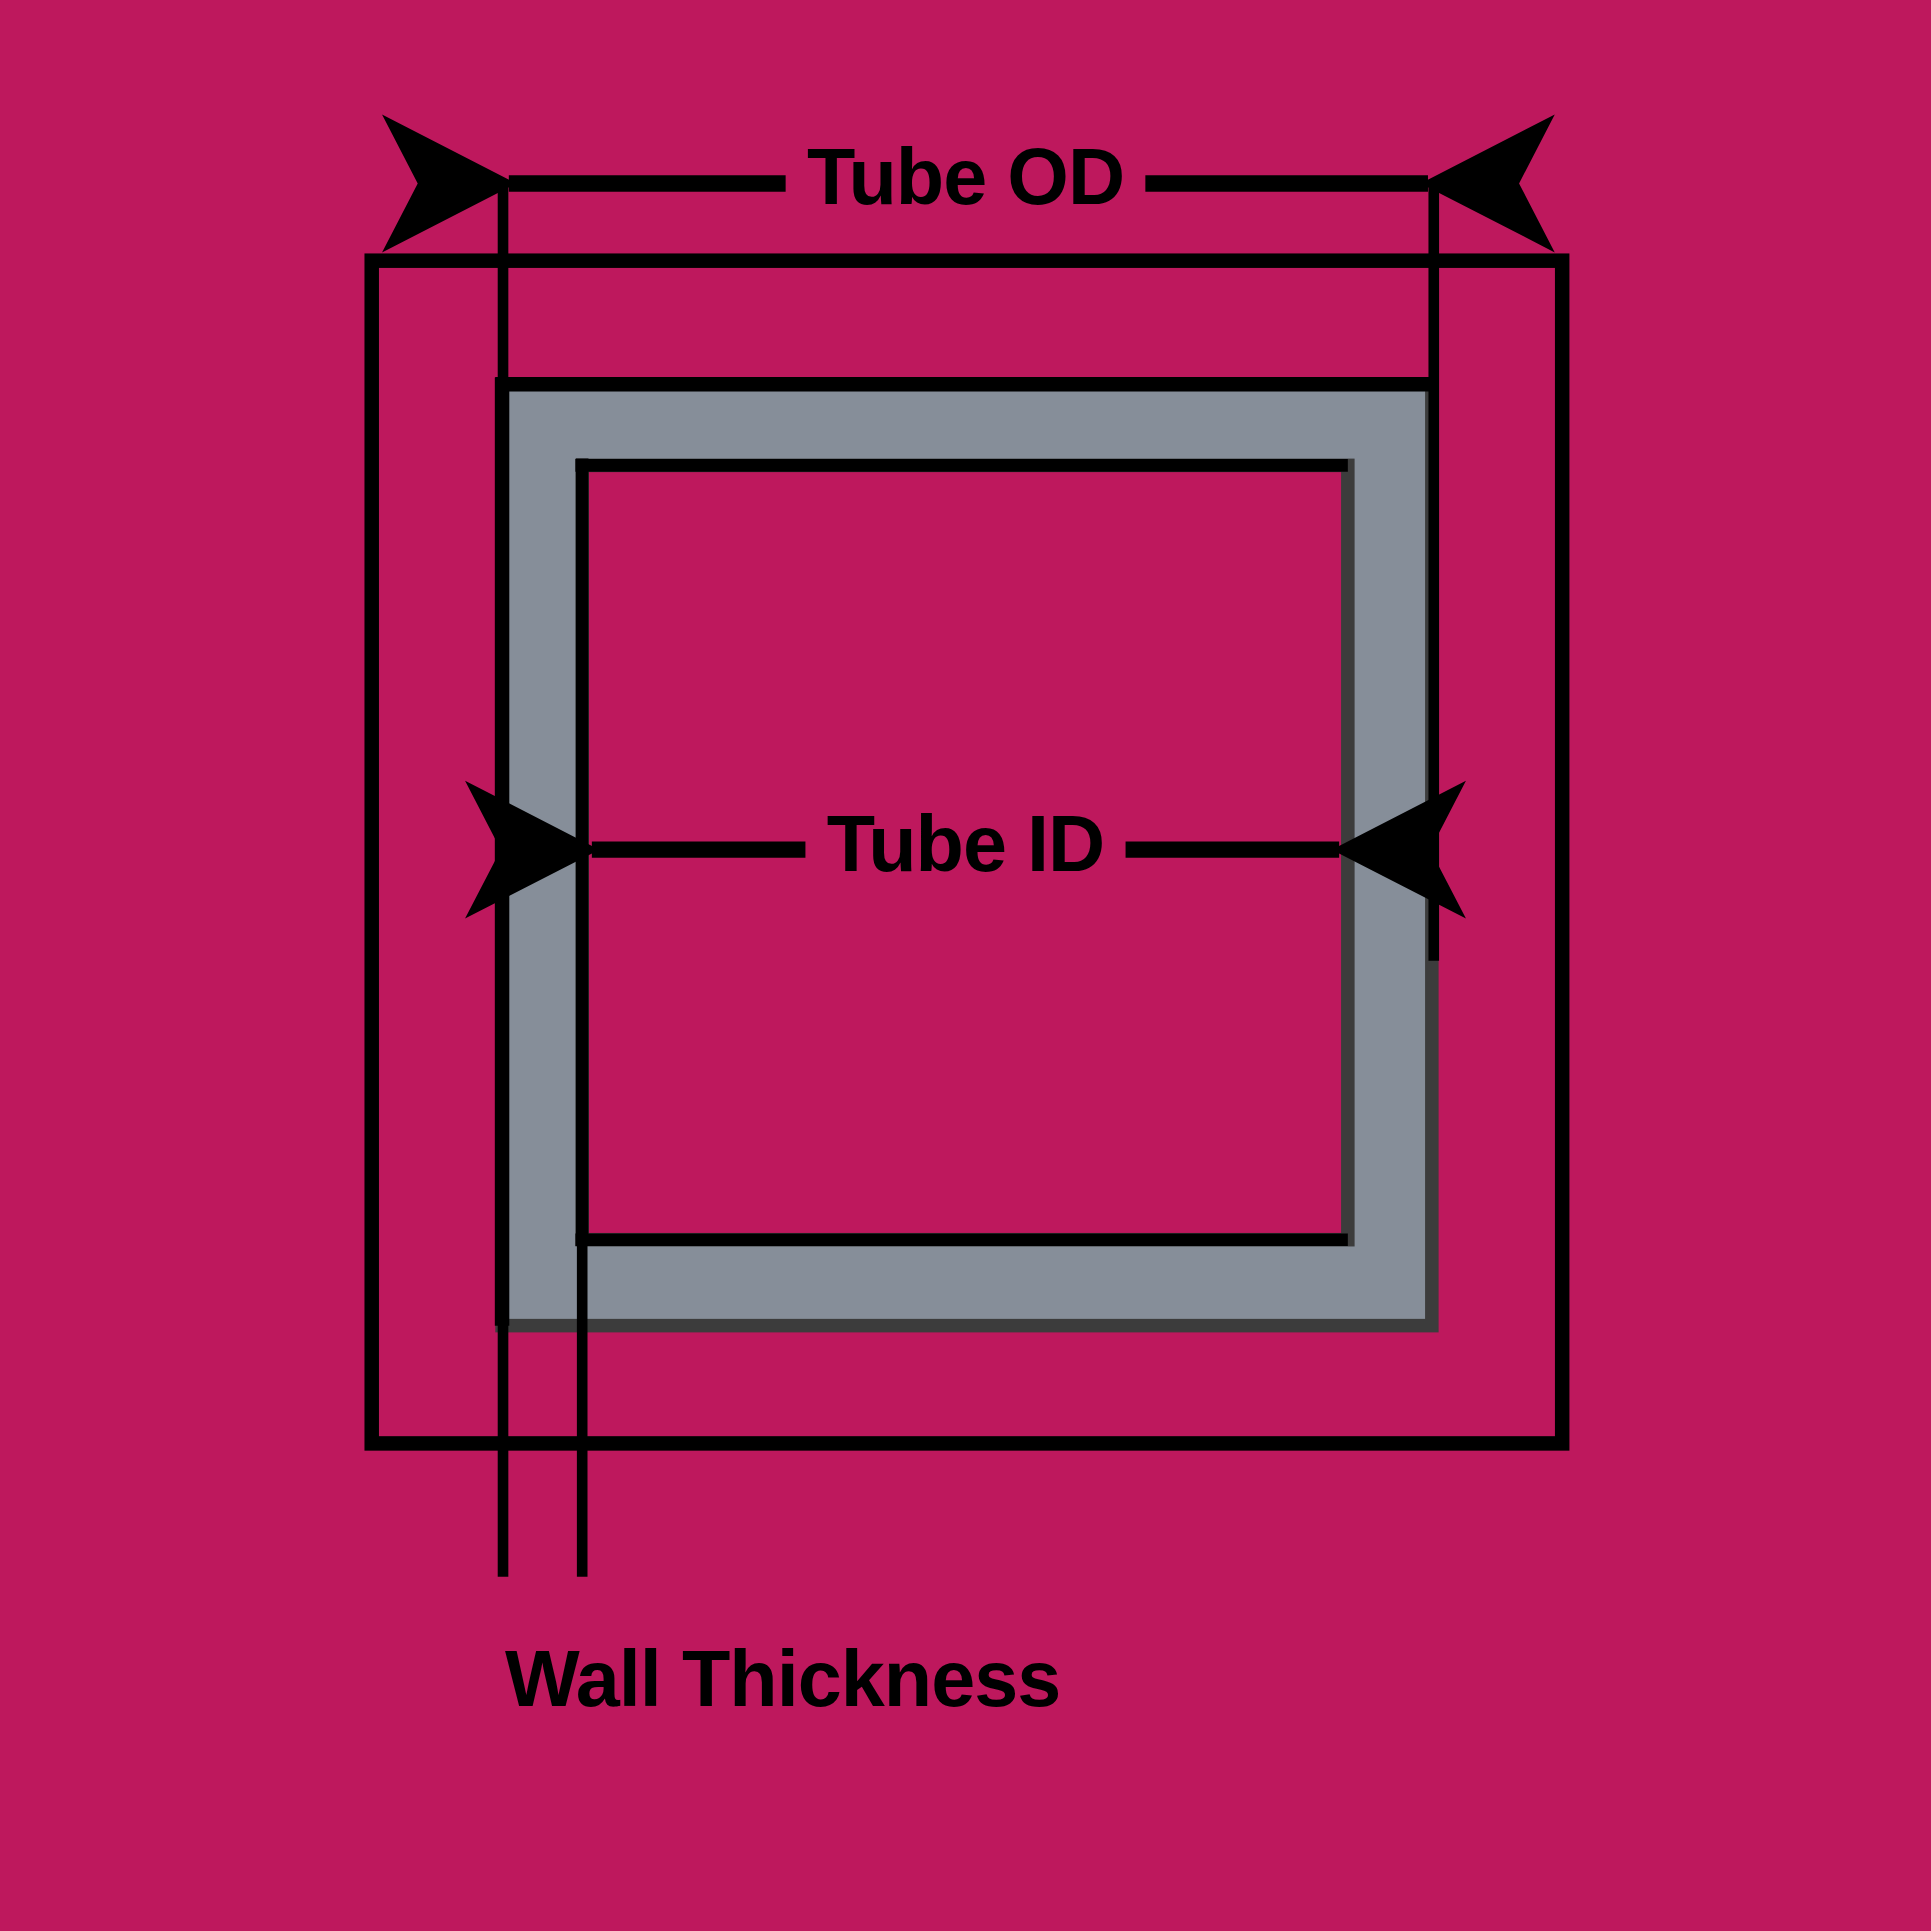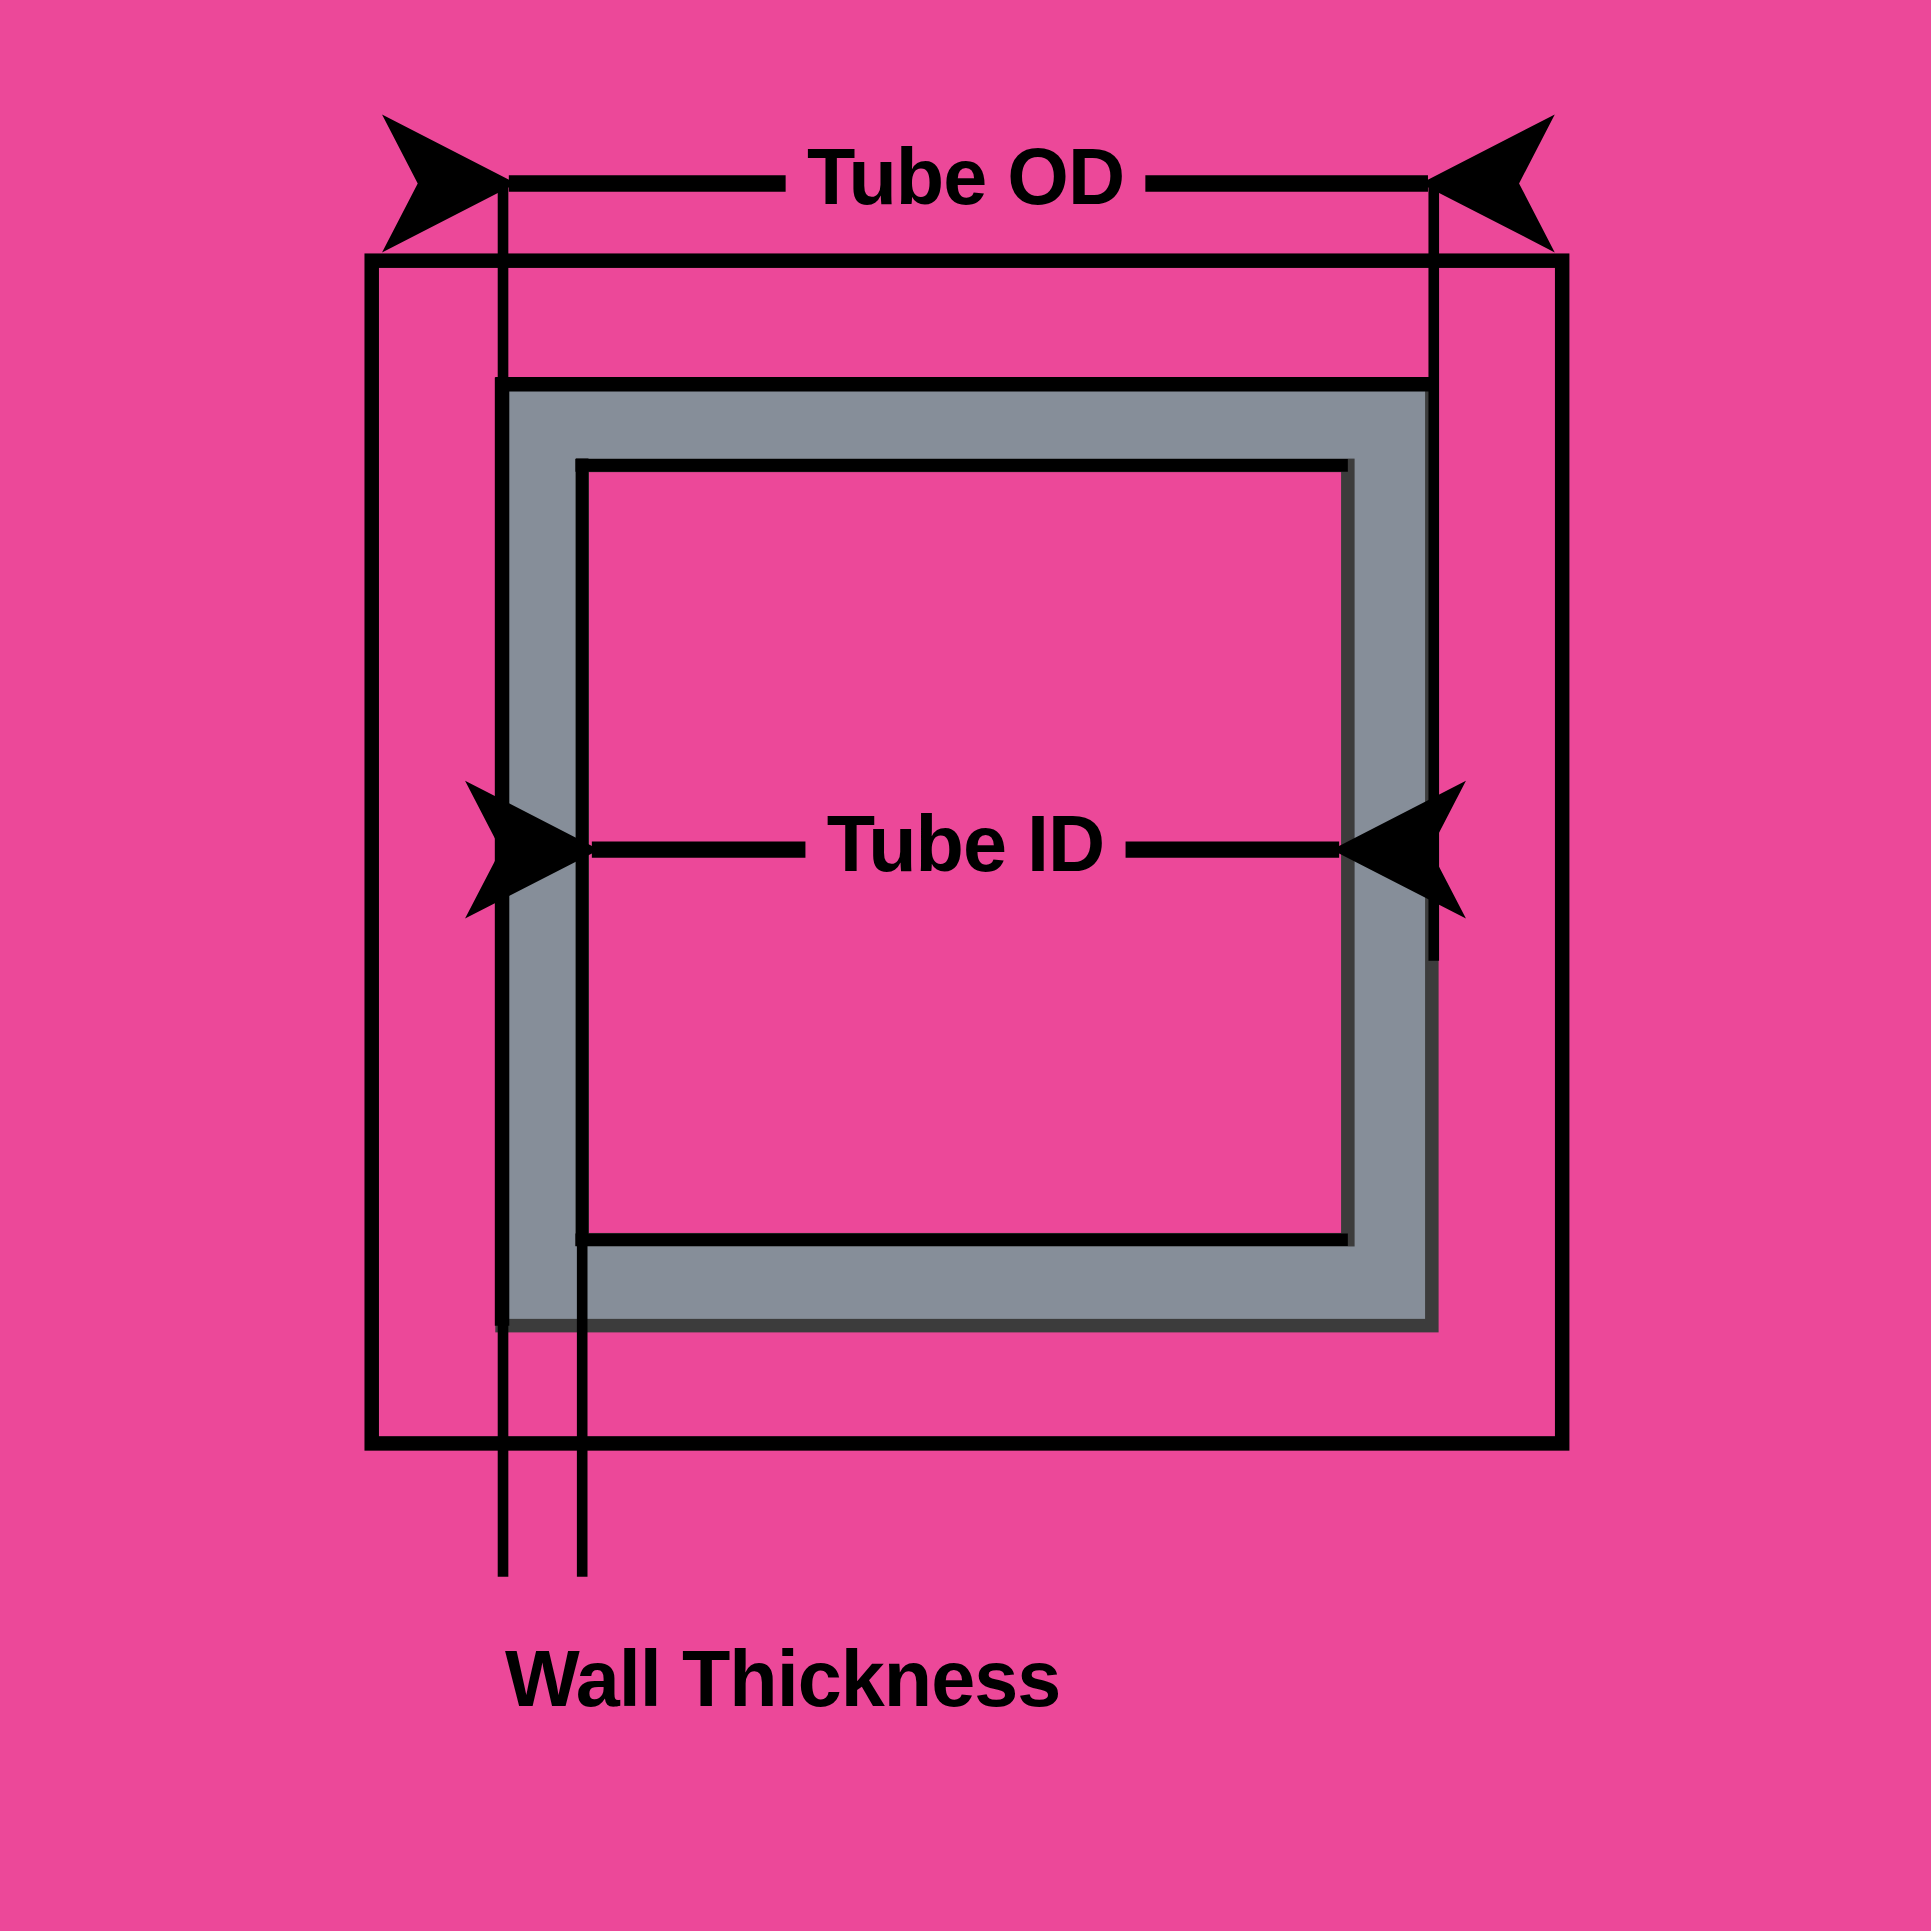--- a/index.html
+++ b/index.html
@@ -35,21 +35,21 @@
     text-anchor: middle;
     dominant-baseline: middle;
   }
   .dim-label-od   { font-size: 82px; letter-spacing: -1px; }
   .dim-label-id   { font-size: 82px; letter-spacing: -1px; }
   .dim-label-wall { font-size: 82px; letter-spacing: -1px; text-anchor: start; }
 </style>
 </head>
 <body>
 
-<div id="diagram-root" style="background: #ec4899;">
+<div id="diagram-root" style="background: #be185d;">
 
   <svg id="diagram-svg" viewBox="0 0 2000 2000" xmlns="http://www.w3.org/2000/svg">
 
     <defs>
       <marker id="arrow-left" viewBox="0 0 12 12" refX="1.2" refY="6" markerWidth="9" markerHeight="9" orient="auto-start-reverse" markerUnits="strokeWidth">
         <path d="M 11.5 0.4 L 0.6 6 L 11.5 11.6 L 8.6 6 Z" fill="#000000"></path>
       </marker>
       <marker id="arrow-right" viewBox="0 0 12 12" refX="1.2" refY="6" markerWidth="9" markerHeight="9" orient="auto-start-reverse" markerUnits="strokeWidth">
         <path d="M 11.5 0.4 L 0.6 6 L 11.5 11.6 L 8.6 6 Z" fill="#000000"></path>
       </marker>

